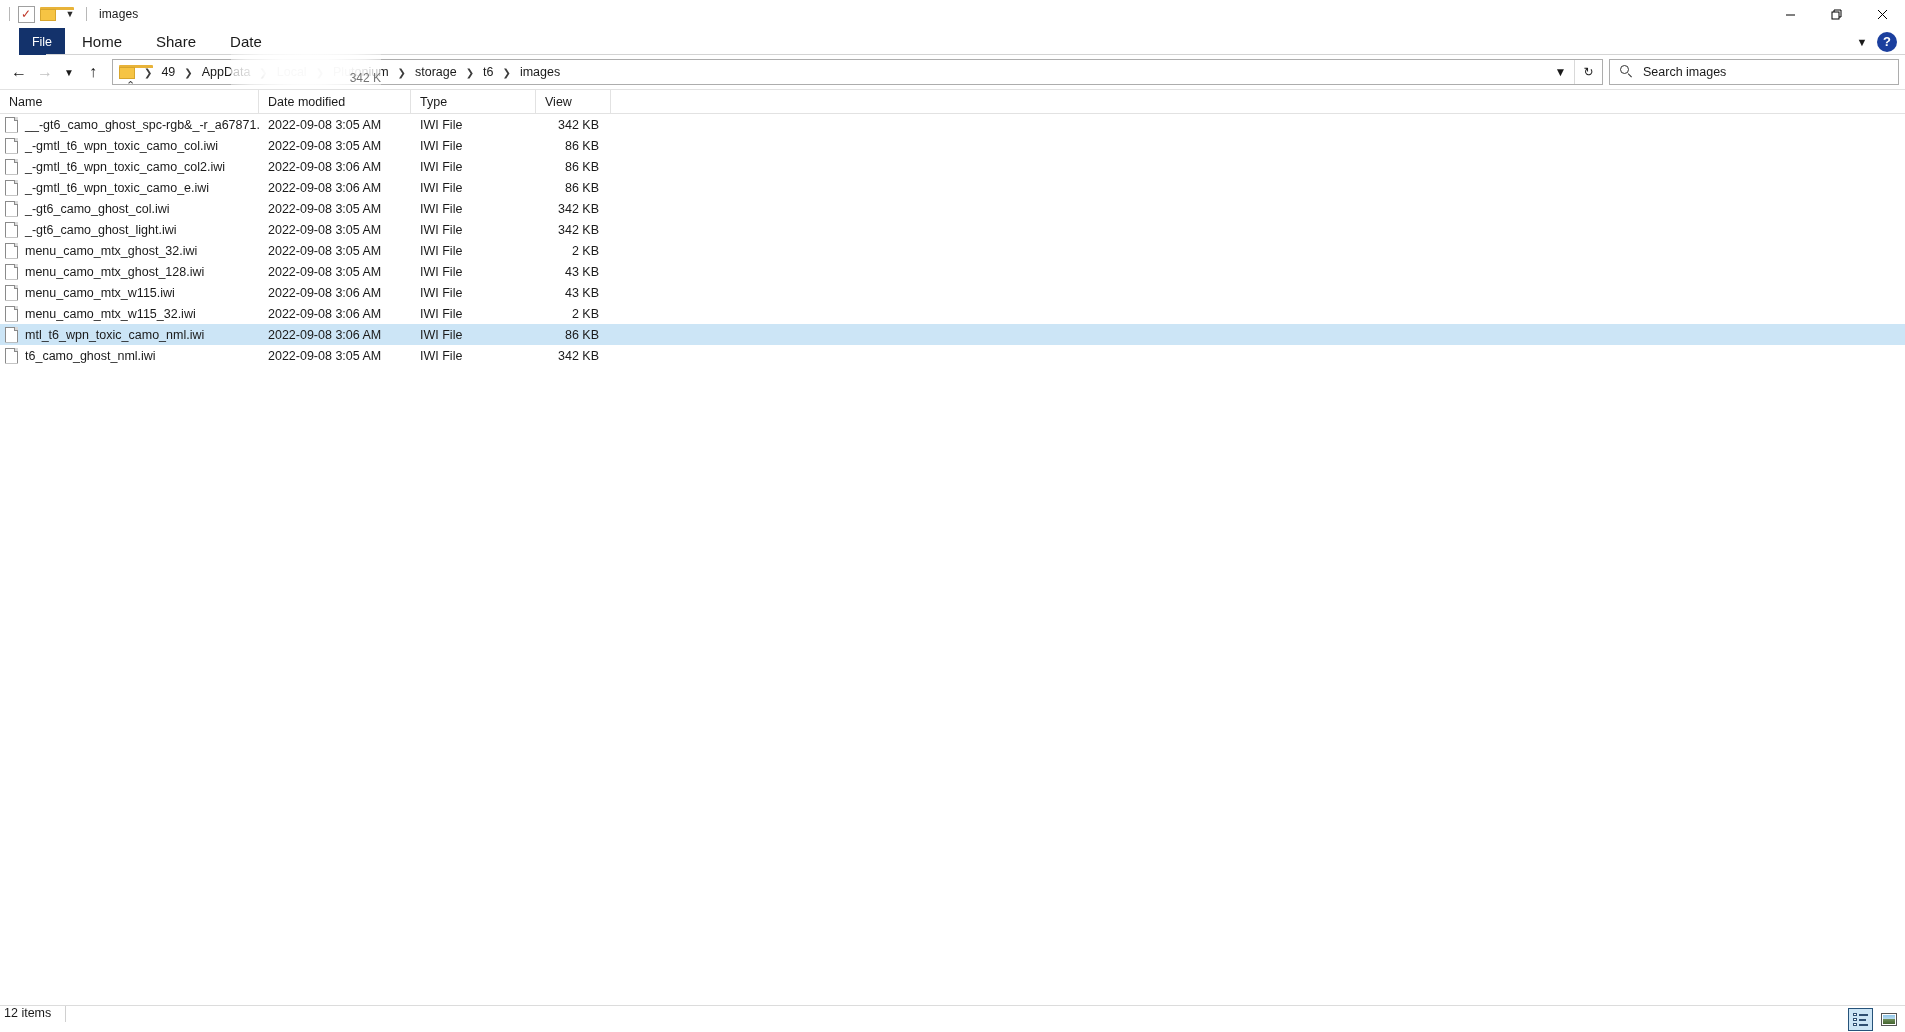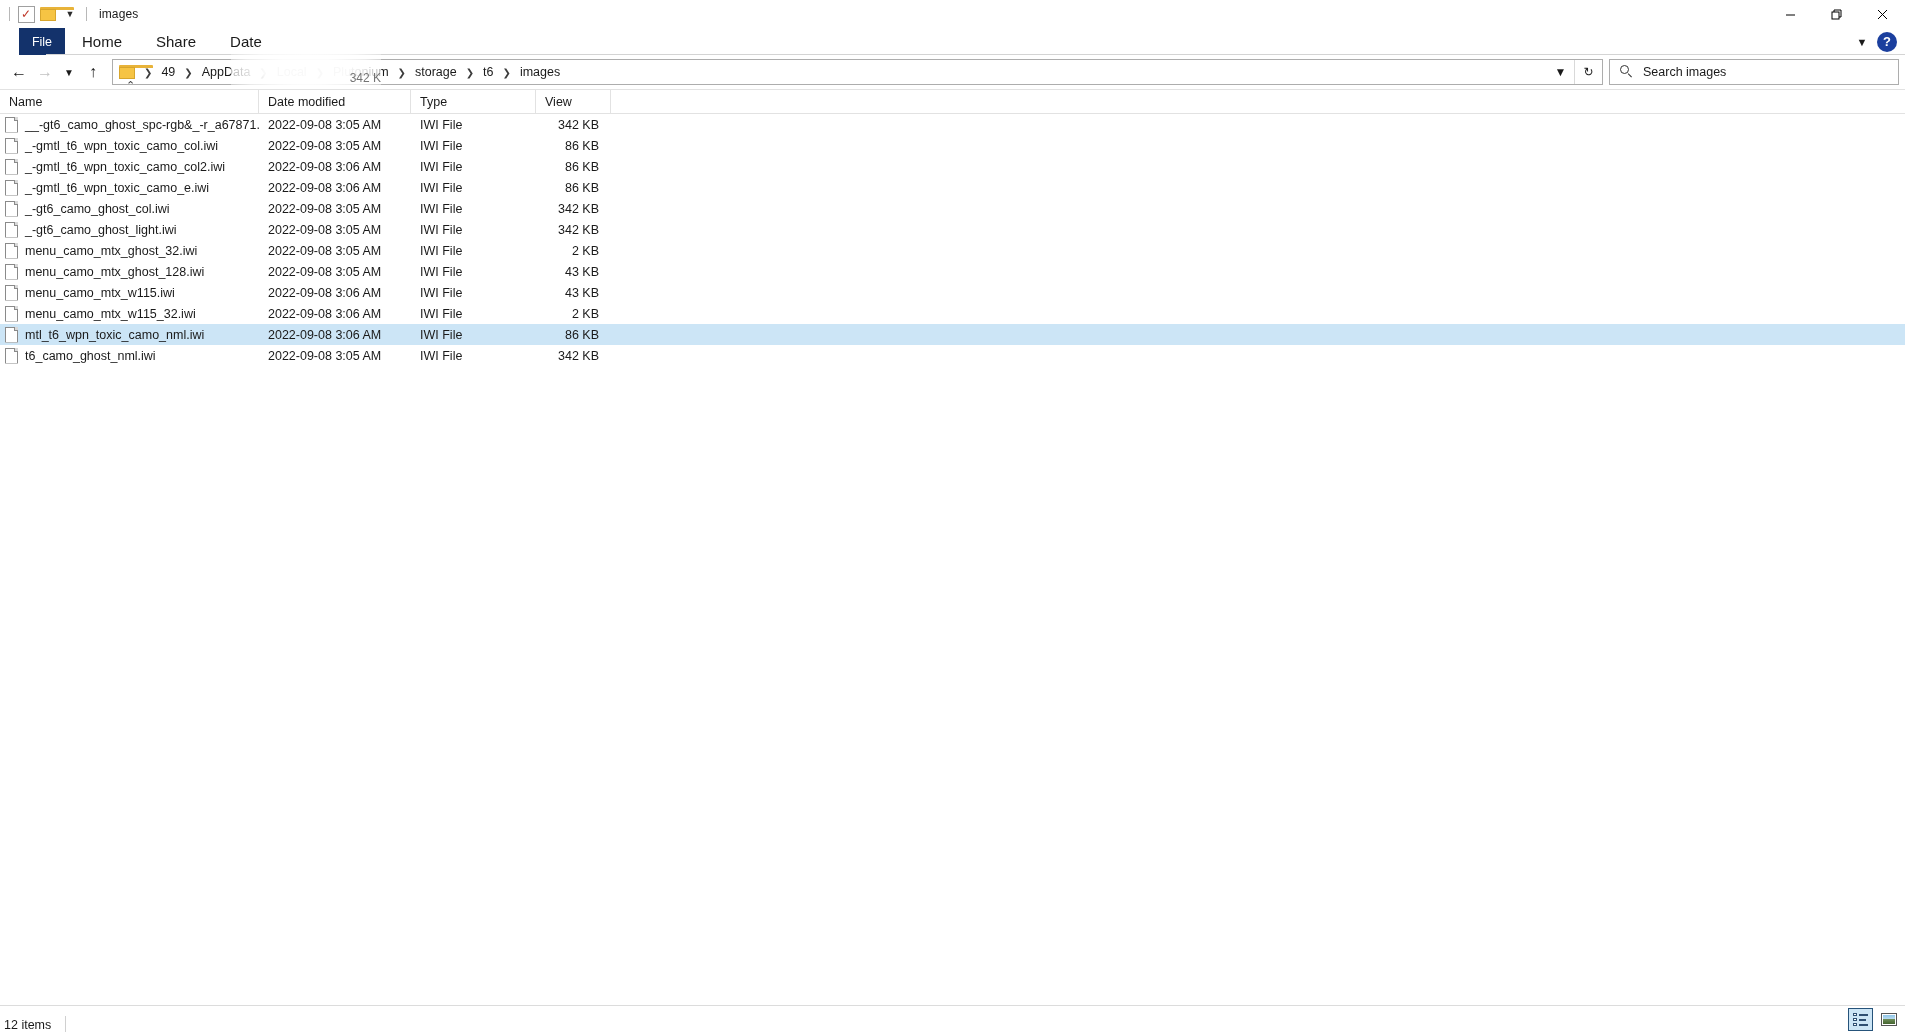--- a/index.html
+++ b/index.html
@@ -208,21 +208,21 @@
   }
   .file-icon .fold {
     position: absolute; right: 0; top: 0; width: 4.5px; height: 4.5px;
     background: #d8d8d8; border-left: 1px solid #8a8a8a; border-bottom: 1px solid #8a8a8a;
   }
 
   
   .statusbar {
     position: absolute; left: 0; bottom: 0; width: 1905px; height: 27px;
     border-top: 1px solid #dcdcdc; background: #ffffff;
-    display: flex; align-items: flex-end;
+    display: flex; align-items: flex-start;
   }
   .status-text {
     font-size: 12.5px; color: #1a1a1a; padding-left: 4px;
   }
   .status-sep { width: 1px; height: 16px; background: #d0d0d0; margin-left: 14px; }
   .view-toggles {
     position: absolute; right: 4px; top: 0; height: 27px;
     display: flex; align-items: center; gap: 3px;
   }
   .vbtn {

